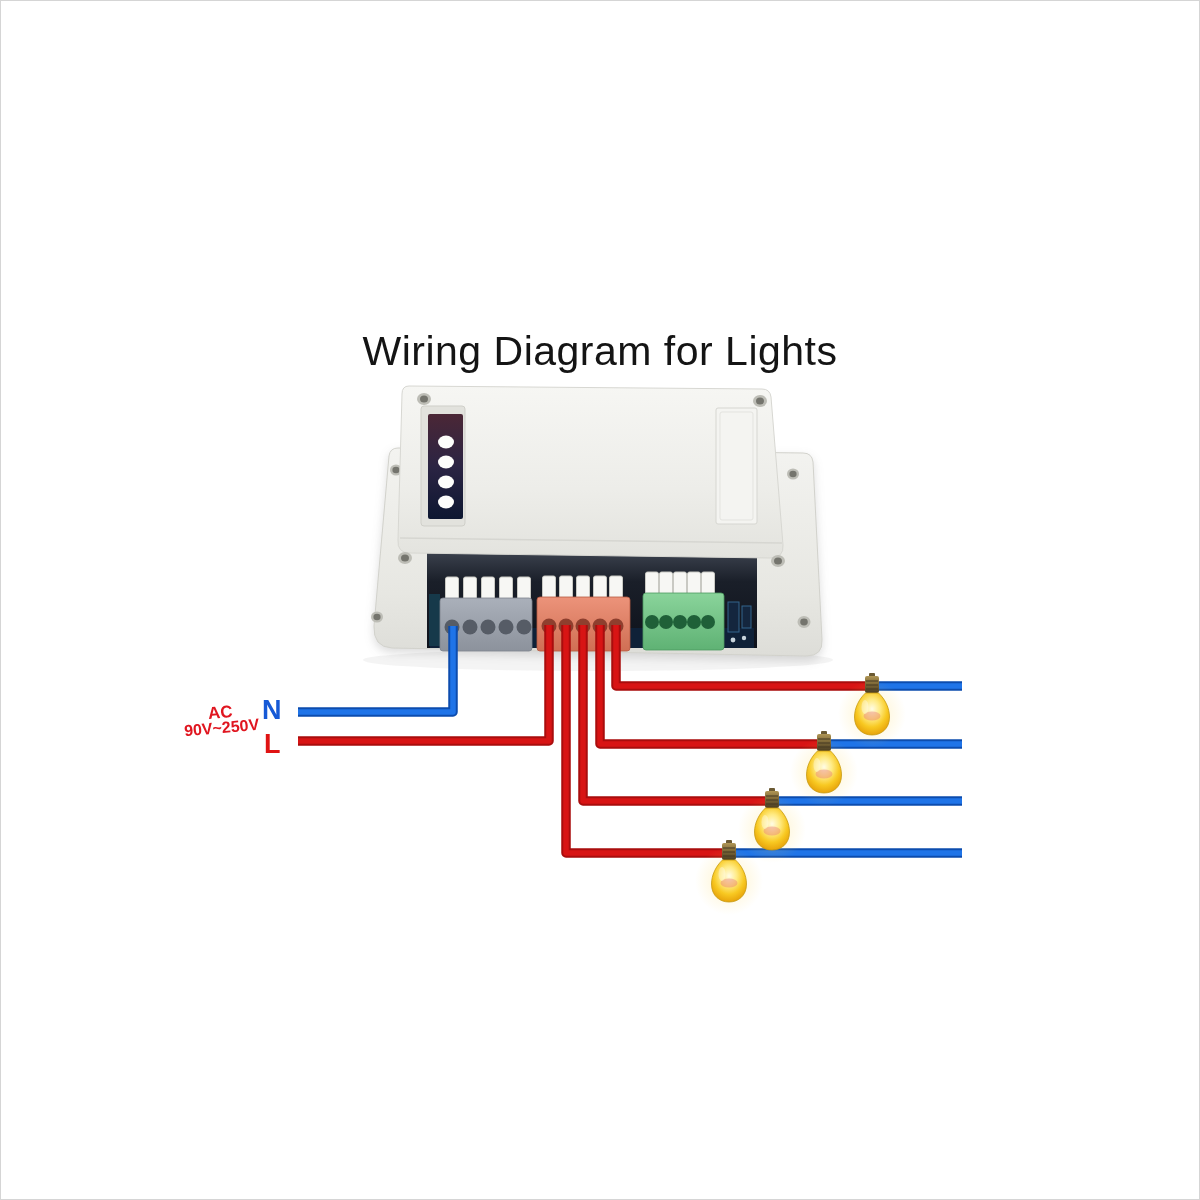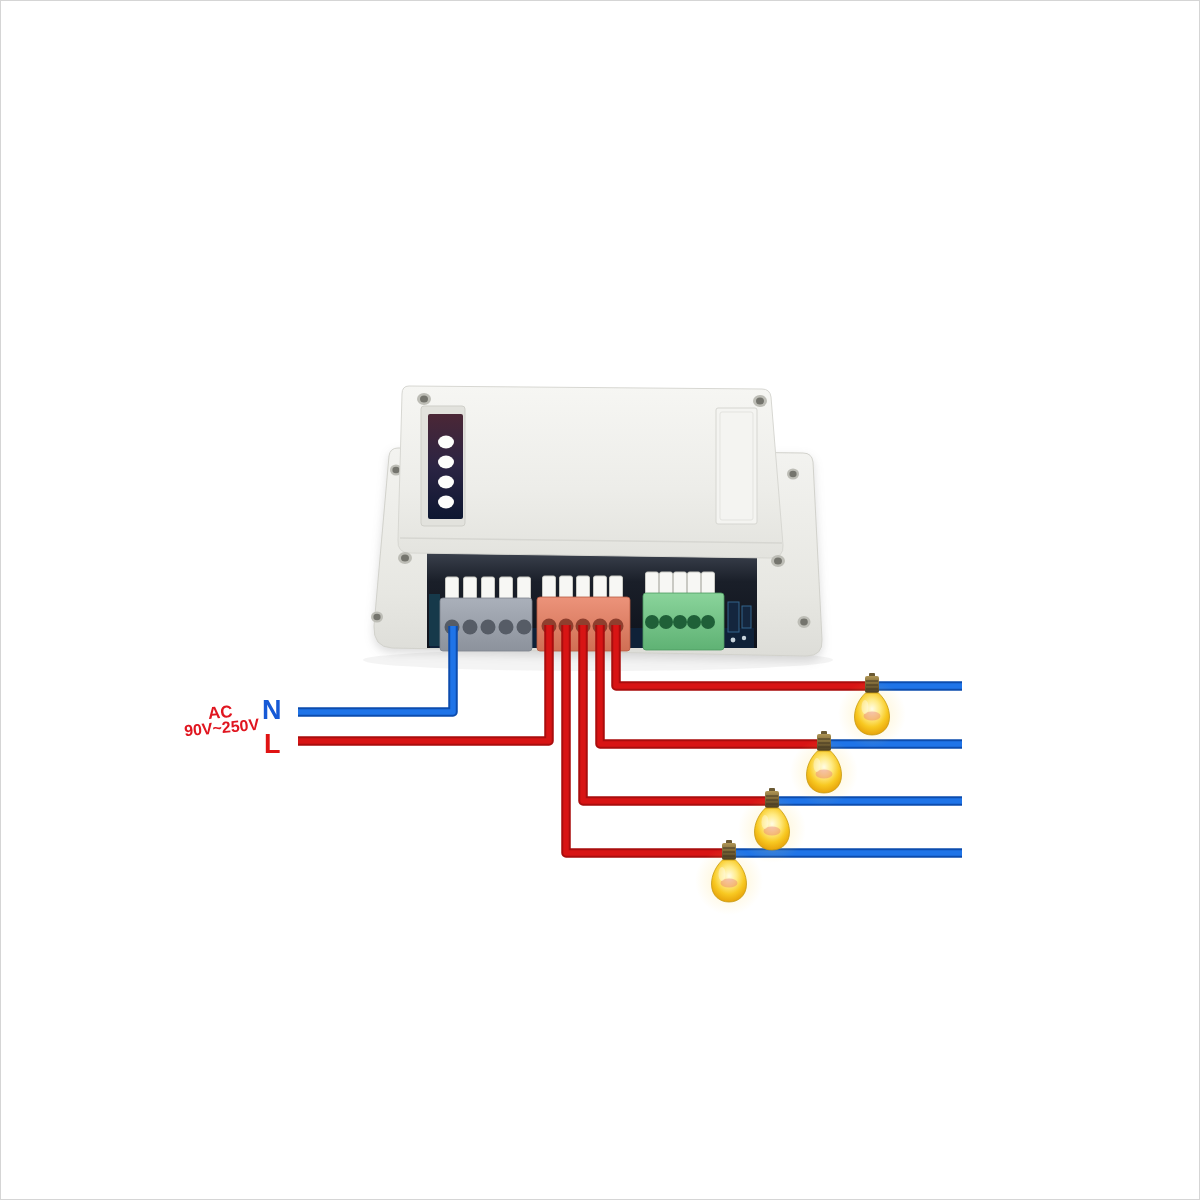--- a/index.html
+++ b/index.html
@@ -30,20 +30,21 @@
   .lever{fill:#f7f7f4;stroke:#c9c9c3;stroke-width:1;}
   .screwO{fill:#bdbdb6;}
   .screwI{fill:#74746d;}
   .module-shadow{filter:drop-shadow(0 4px 5px rgba(60,60,60,0.18));}
 </style>
 </head>
 <body>
 
 <div class="canvas">
 
+  <h1 class="title">Wiring Diagram for Lights</h1>
 
   <svg class="scene" viewBox="0 0 1200 1200" width="1200" height="1200">
     <defs>
       <linearGradient id="gBase" x1="0" y1="0" x2="0" y2="1">
         <stop offset="0" stop-color="#f3f3f0"></stop>
           <stop offset="0.7" stop-color="#e7e7e2"></stop>
           <stop offset="1" stop-color="#dddDD8"></stop>
       </linearGradient>
       <linearGradient id="gLid" x1="0" y1="0" x2="0" y2="1">
         <stop offset="0" stop-color="#f6f6f3"></stop>

